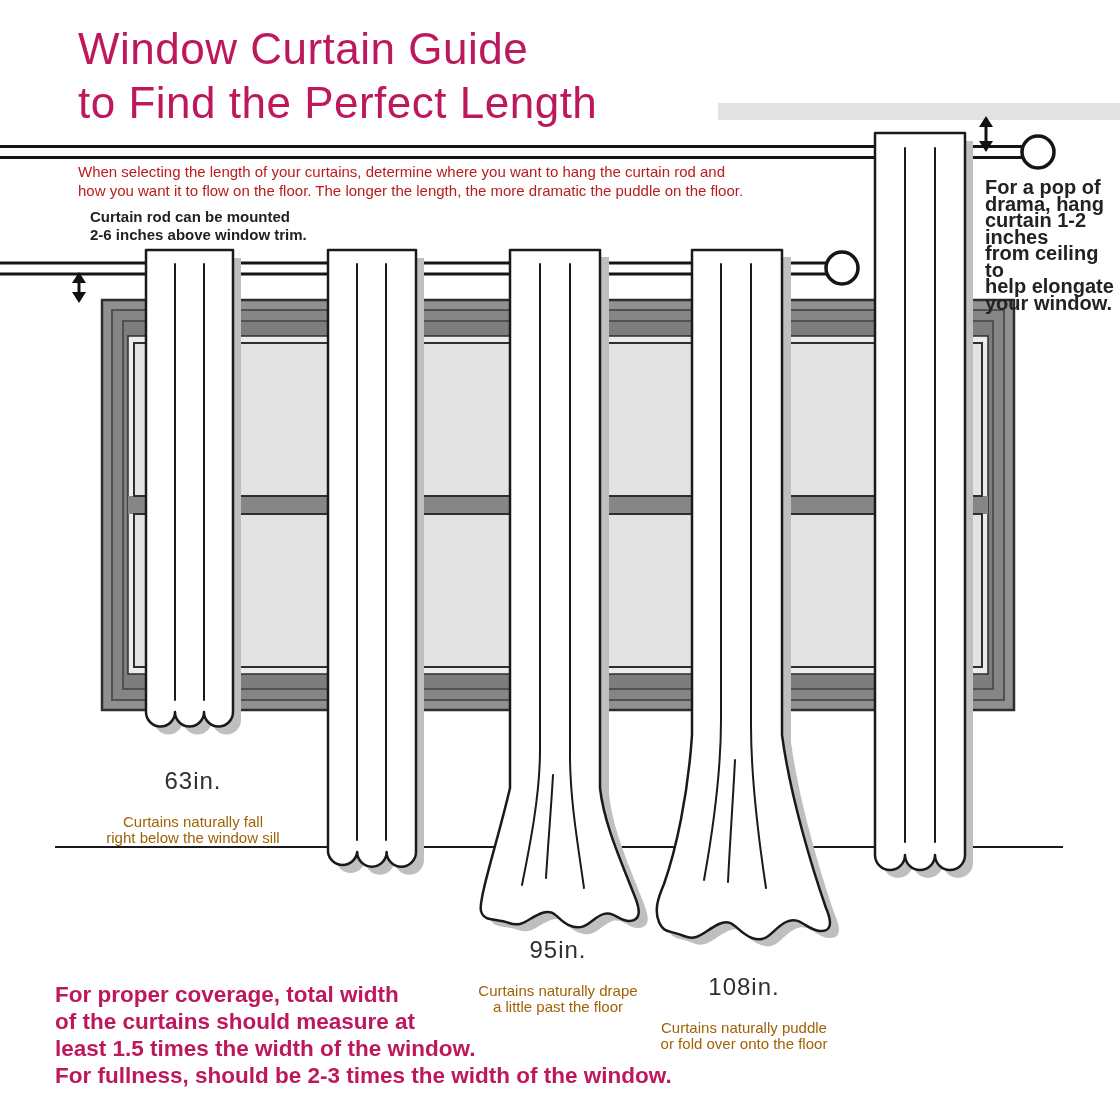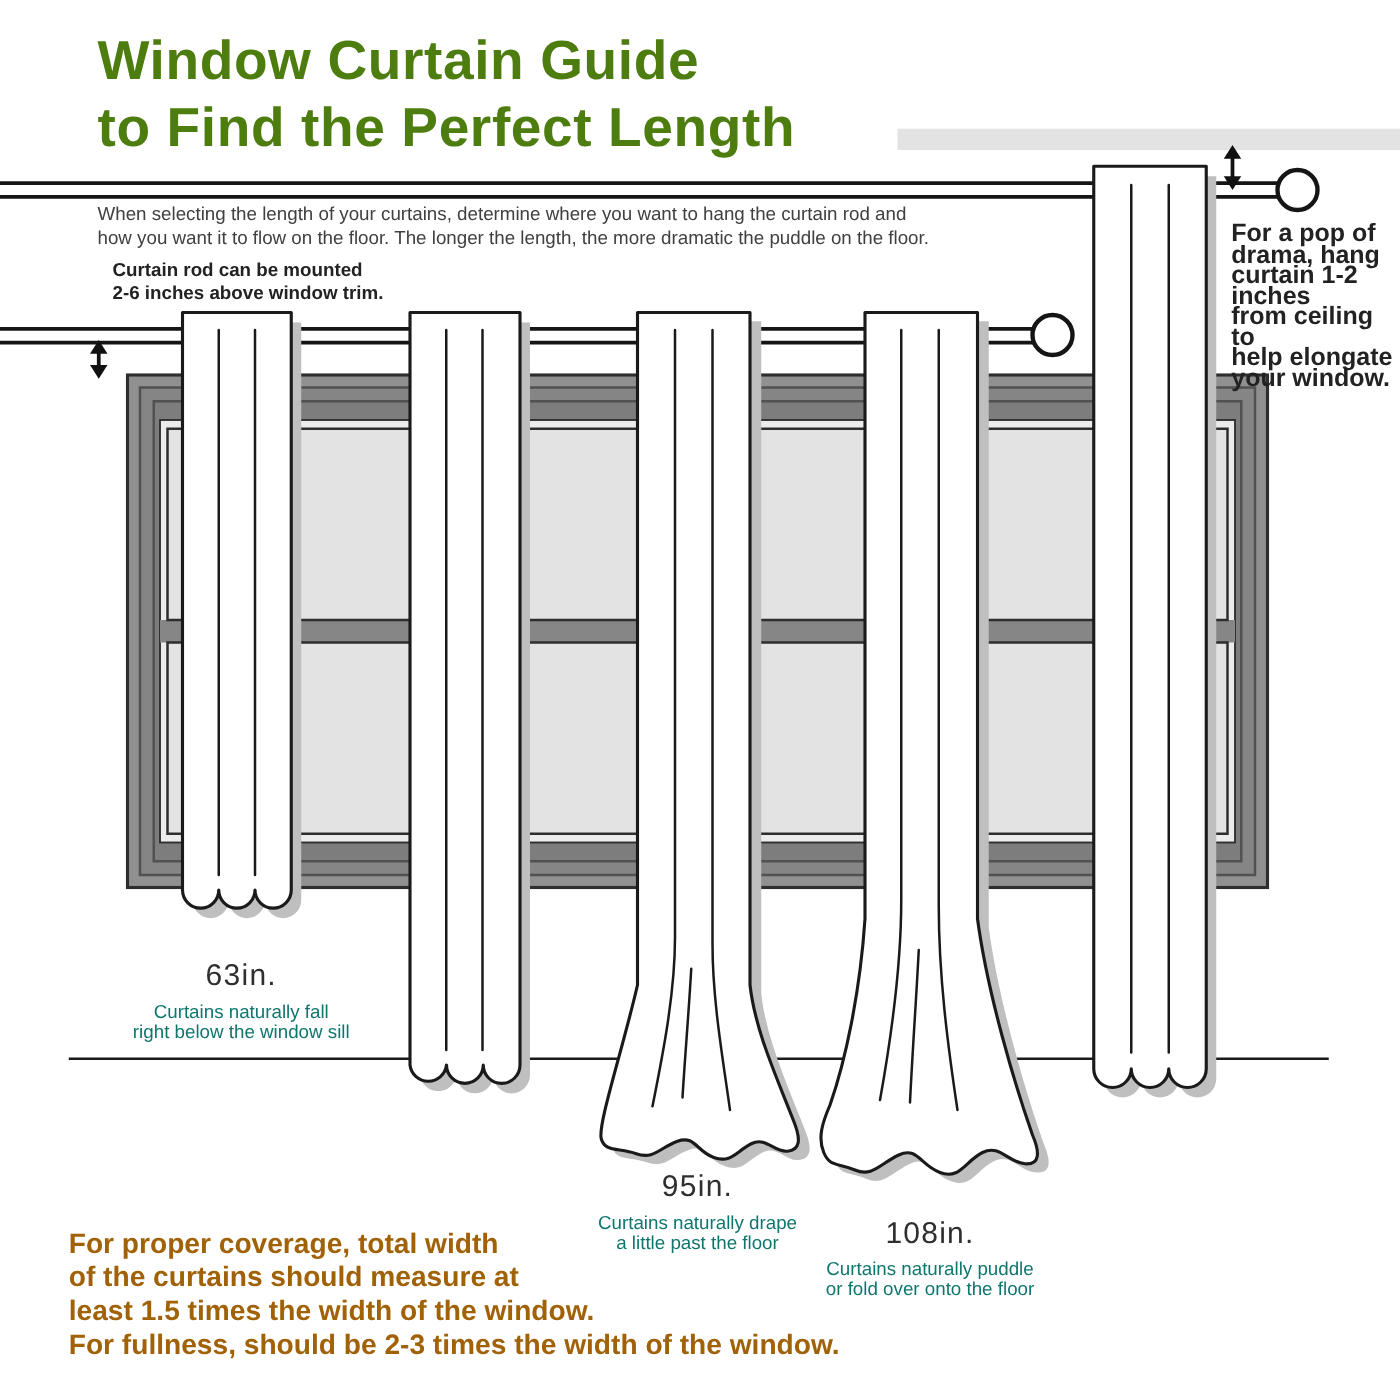--- a/index.html
+++ b/index.html
@@ -3,30 +3,30 @@
 <meta charset="utf-8">
 <style>
   html,body{margin:0;padding:0;background:#ffffff;}
   .stage{
     position:relative;width:1120px;height:1120px;background:#ffffff;overflow:hidden;
     font-family:"Liberation Sans","DejaVu Sans",sans-serif;color:#2e2e2e;
   }
   .stage svg{position:absolute;left:0;top:0;}
   .txt{position:absolute;margin:0;white-space:pre-line;}
   .title{
-    left:78px;top:22px;font-size:44px;line-height:54px;font-weight:700;
-    color:#4d7c0f;letter-spacing:0.5px;
+    left:78px;top:22px;font-size:44px;line-height:54px;font-weight:400;
+    color:#be185d;letter-spacing:0.5px;
   }
-  .intro{left:78px;top:163px;font-size:15px;line-height:18.5px;color:#404040;}
+  .intro{left:78px;top:163px;font-size:15px;line-height:18.5px;color:#b91c1c;}
   .rodnote{left:78px;top:208px;font-size:15px;line-height:18px;font-weight:700;color:#222;margin-left:12px;}
   .ceiltip{left:985px;top:179px;font-size:20px;line-height:16.5px;font-weight:700;color:#222;}
   .clabel{position:absolute;transform:translateX(-50%);text-align:center;}
   .clabel .num{font-size:24px;line-height:34px;letter-spacing:1px;color:#2f2f2f;}
-  .clabel .desc{margin-top:4px;font-size:15px;line-height:16px;color:#0f766e;white-space:pre-line;}
-  .footer{left:55px;top:981px;font-size:22.5px;line-height:27px;font-weight:700;color:#a16207;}
+  .clabel .desc{margin-top:16px;font-size:15px;line-height:16px;color:#a16207;white-space:pre-line;}
+  .footer{left:55px;top:981px;font-size:22.5px;line-height:27px;font-weight:700;color:#be185d;}
 </style>
 </head>
 <body>
 
 <div class="stage">
 
   <svg width="1120" height="1120" viewBox="0 0 1120 1120">
 
     <rect x="718" y="103" width="402" height="17" fill="#e3e3e3"></rect>
 

